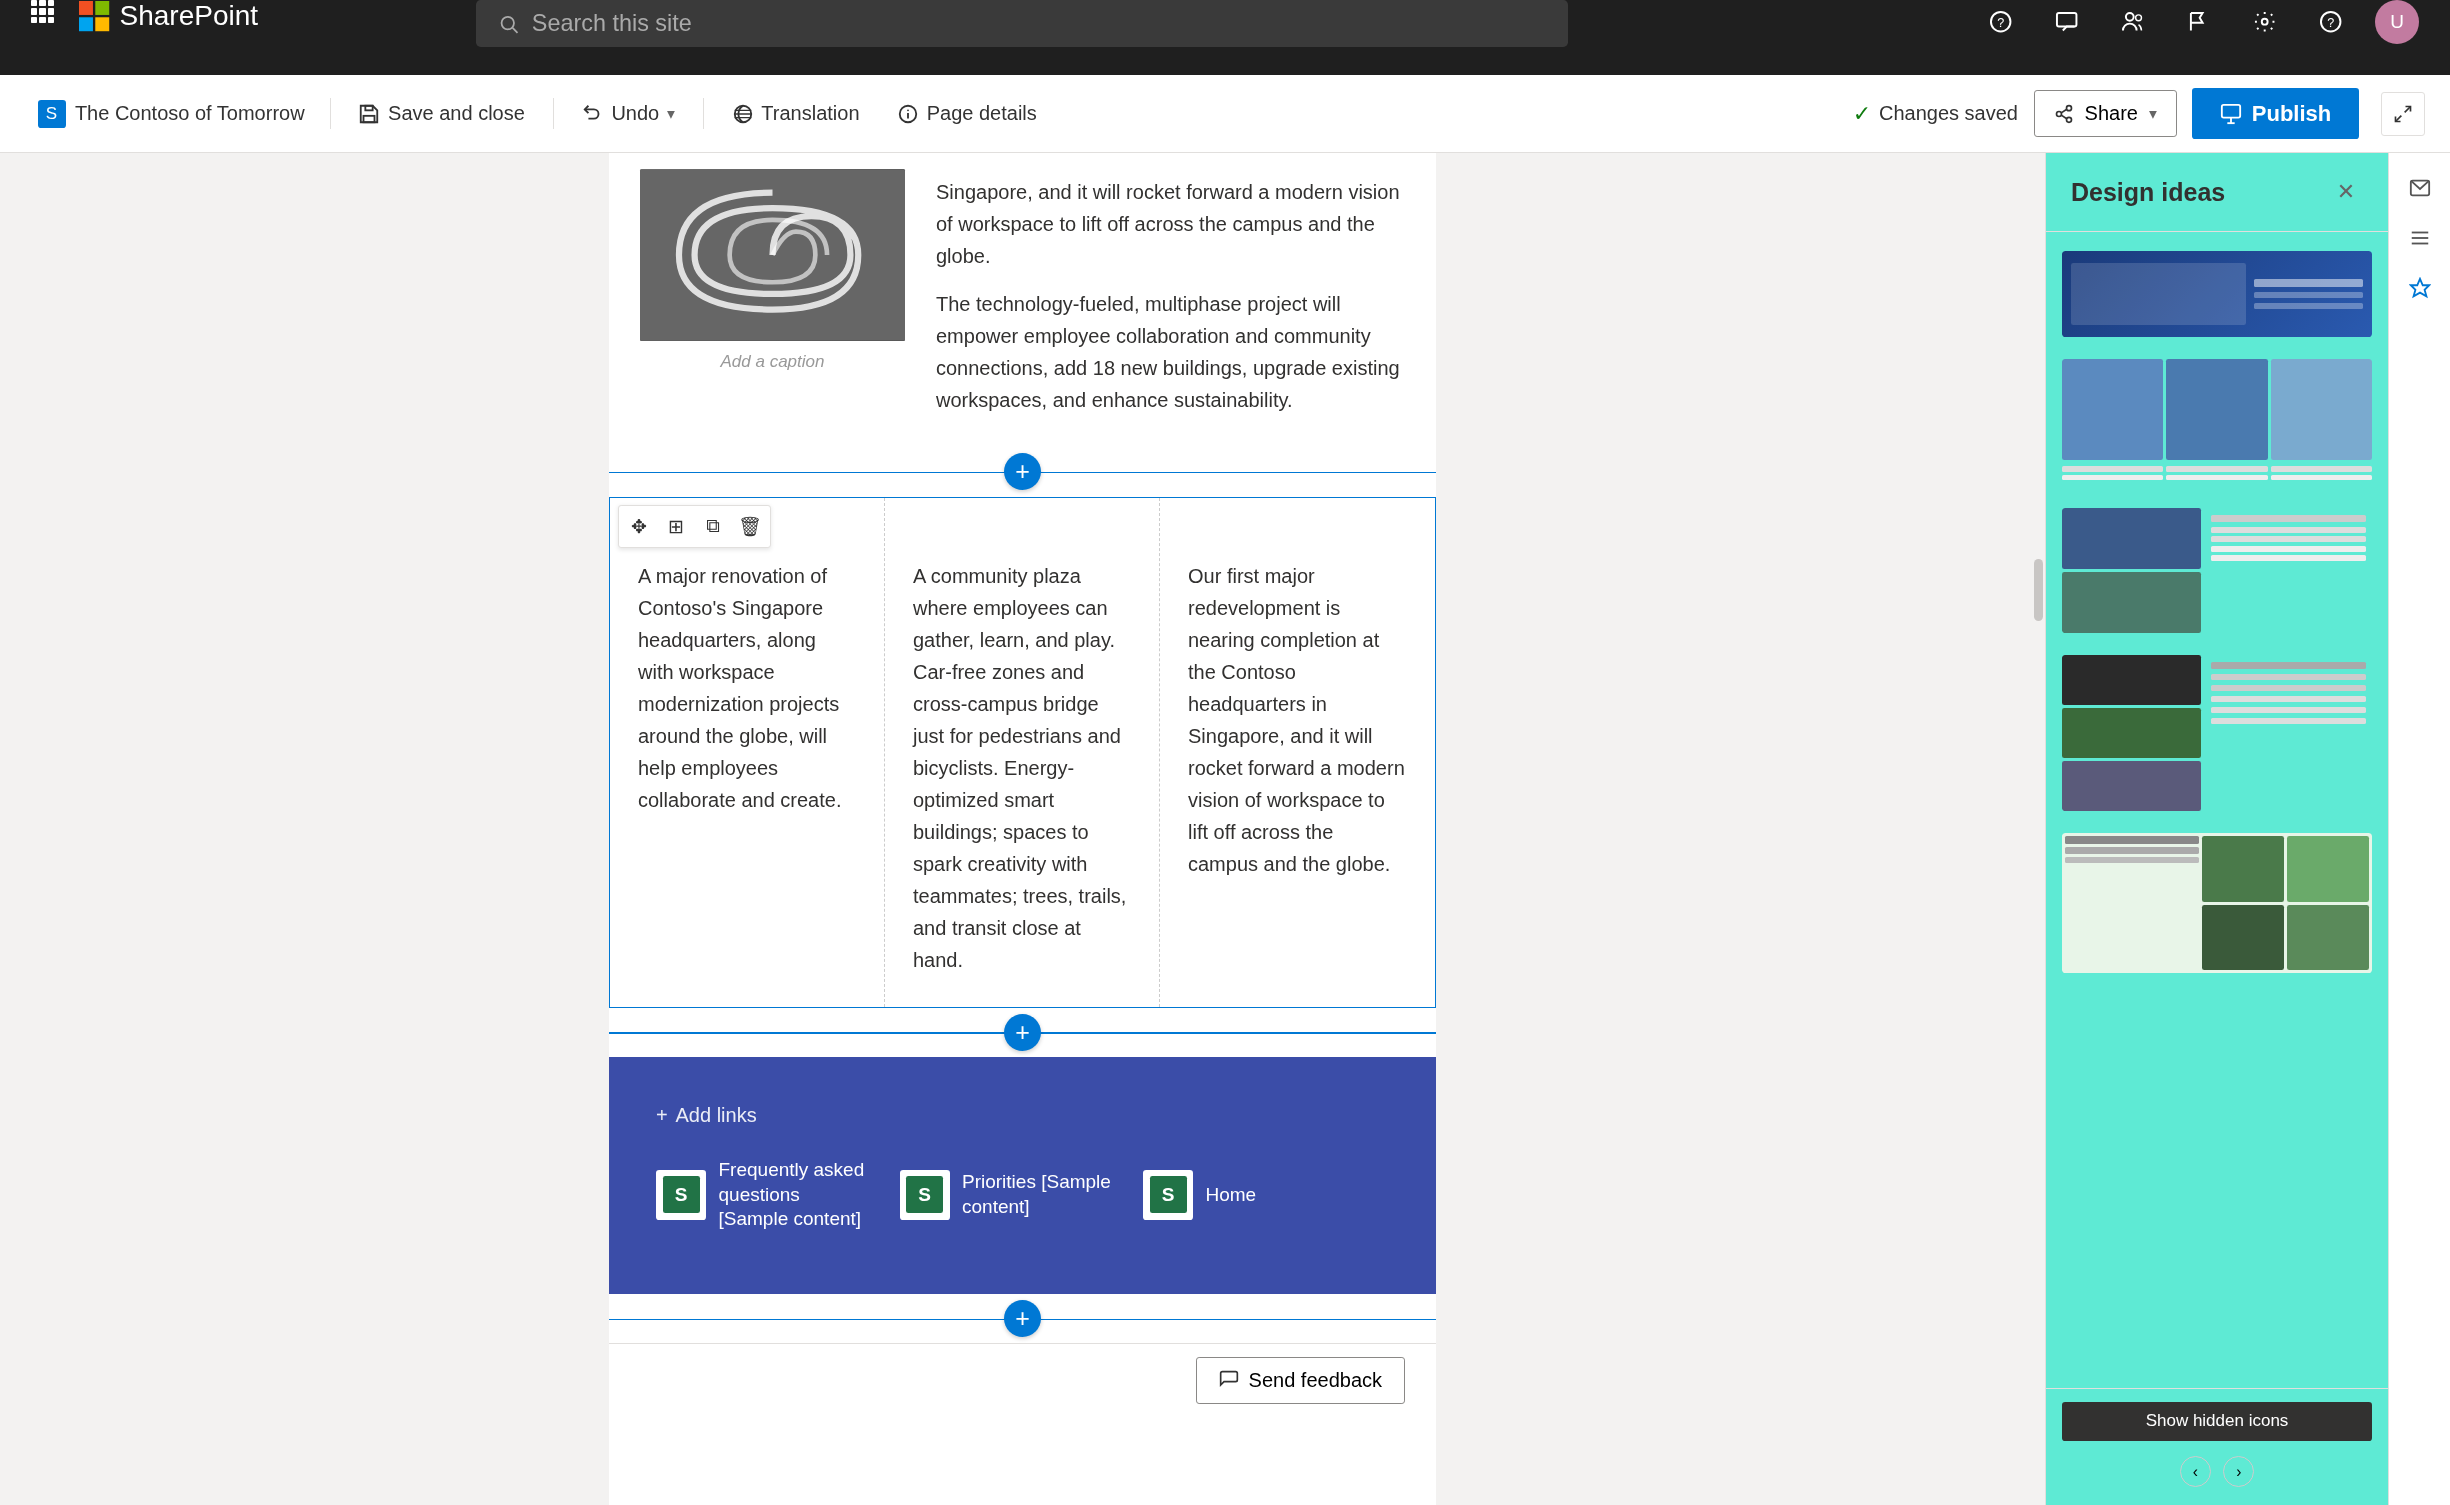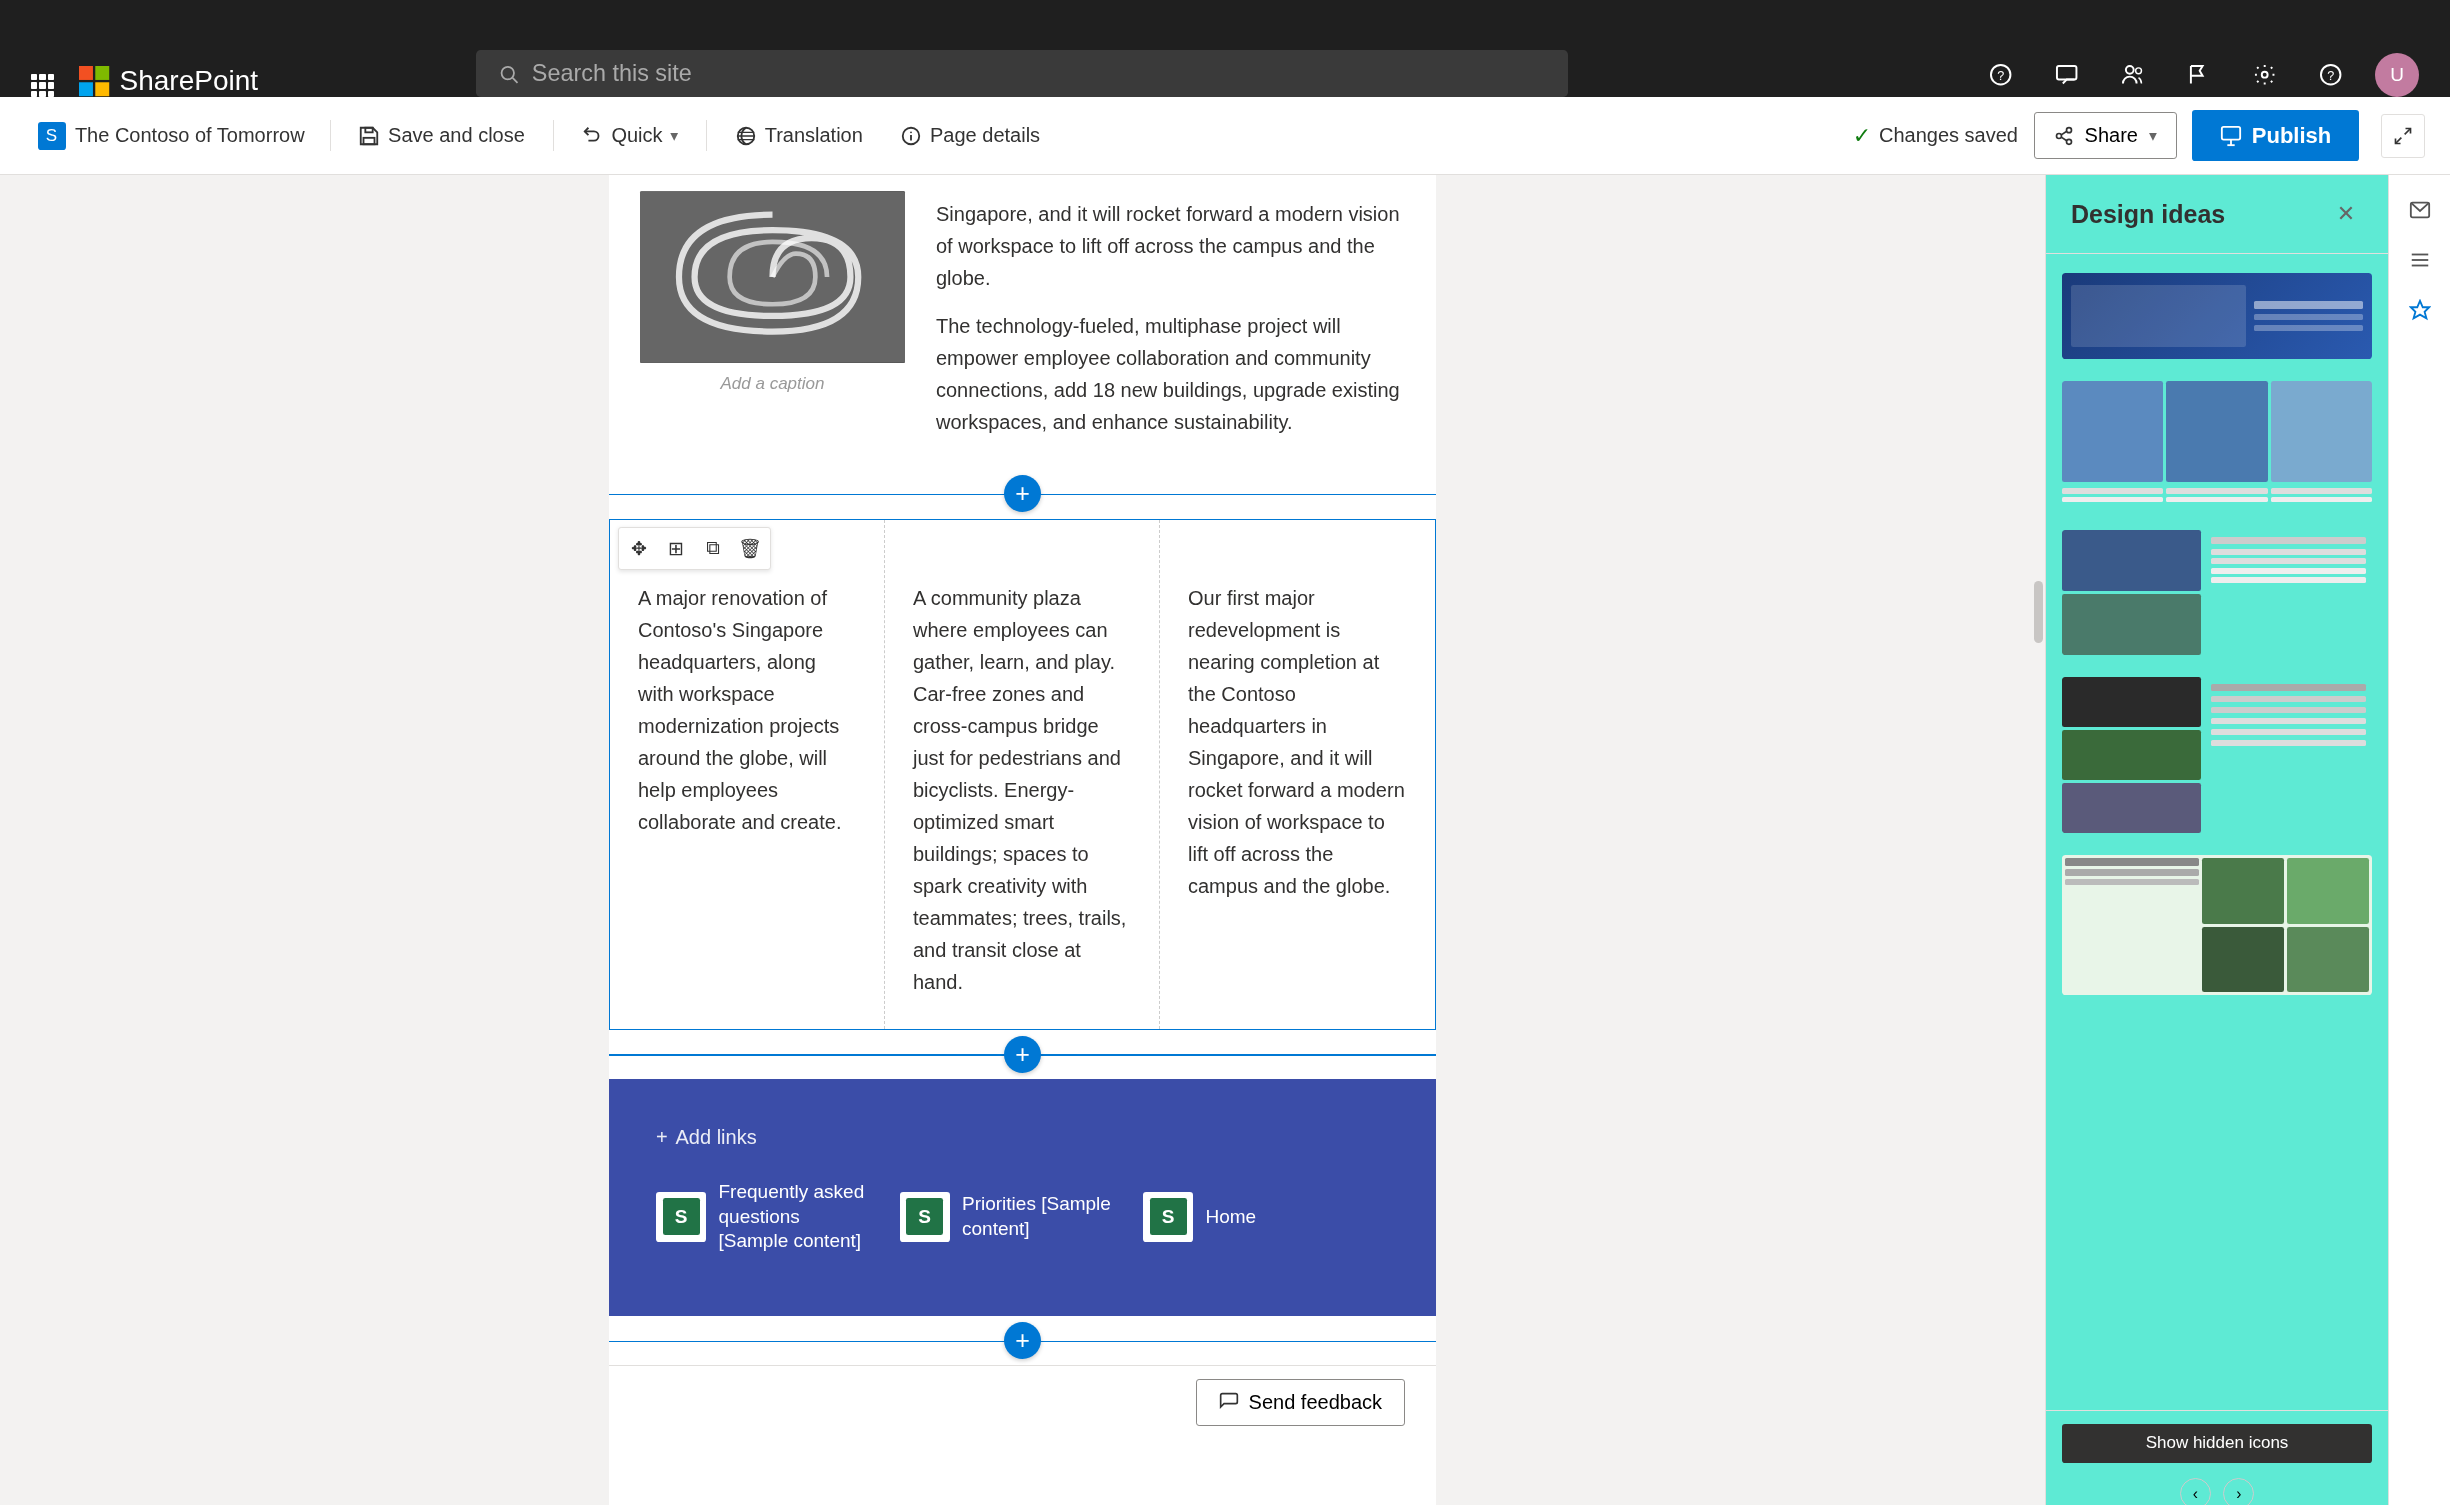--- a/index.html
+++ b/index.html
@@ -1,23 +1,23 @@
 <!DOCTYPE html>
 <html style="font-size:12.5px"><head>
   <meta charset="utf-8">
   <style>
     * { box-sizing: border-box; margin: 0; padding: 0; }
     body { font-family: 'Segoe UI', Arial, sans-serif; background: #f3f2f1; overflow: hidden; width: 2450px; height: 1506px; }
 
     
     .top-nav {
       background: #1f1f1f;
-      height: 97px;
-      display: flex;
-      align-items: flex-end;
+      height: 75px;
+      display: flex;
+      align-items: flex-start;
       padding: 0 31px;
       gap: 25px;
       position: relative;
       z-index: 100;
     }
     .nav-waffle {
       color: white;
       font-size: 31px;
       cursor: pointer;
       display: flex;
@@ -598,21 +598,21 @@
           <rect x="6" y="14" width="12" height="7" stroke="#333" stroke-width="2"></rect>
         </svg>
       <span>Save and close</span>
     </button>
     <div class="toolbar-divider"></div>
     <button class="toolbar-btn">
       <svg width="22" height="22" viewBox="0 0 24 24" fill="none">
           <path d="M3 7h10a5 5 0 0 1 0 10H7" stroke="#333" stroke-width="2"></path>
           <polyline points="7,3 3,7 7,11" stroke="#333" stroke-width="2" fill="none"></polyline>
         </svg>
-      <span>Quick</span>
+      <span>Undo</span>
       <span class="dropdown-arrow">▾</span>
     </button>
     <div class="toolbar-divider"></div>
     <button class="toolbar-btn">
       <svg width="22" height="22" viewBox="0 0 24 24" fill="none">
           <circle cx="12" cy="12" r="9" stroke="#333" stroke-width="2"></circle>
           <path d="M12 3c-3 2-5 5-5 9s2 7 5 9" stroke="#333" stroke-width="2"></path>
           <path d="M3 12h18M3 8h18M3 16h18" stroke="#333" stroke-width="1.5"></path>
         </svg>
       <span>Translation</span>

